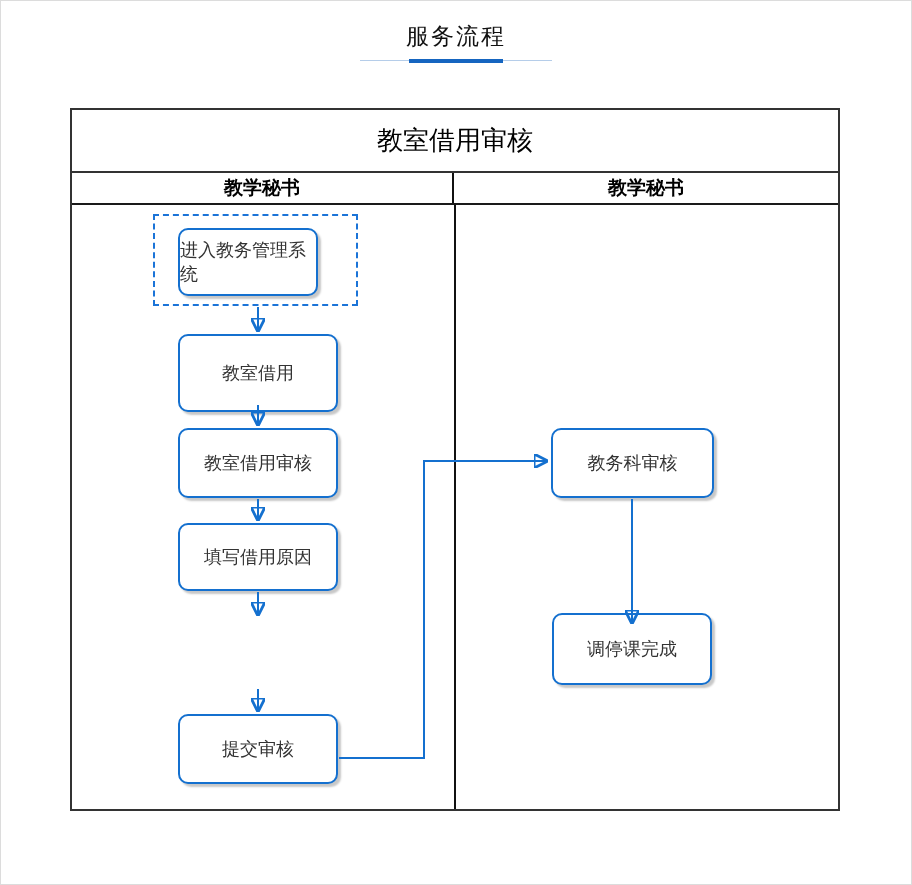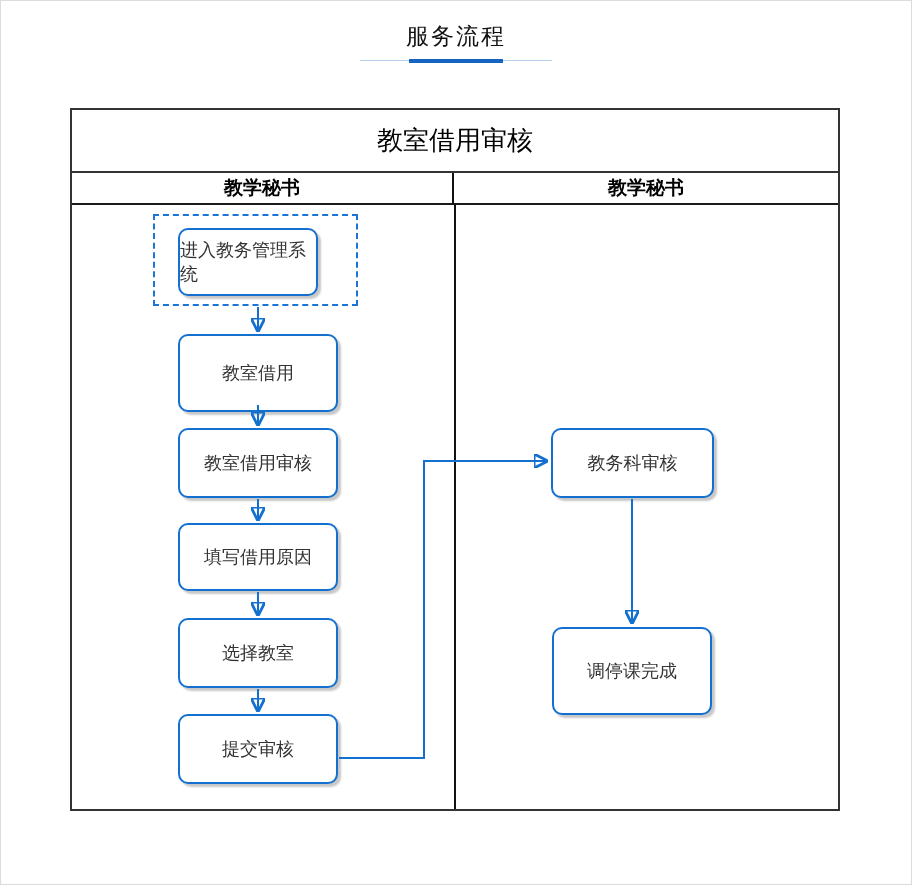--- a/index.html
+++ b/index.html
@@ -138,24 +138,23 @@
       <div class="lane-divider"></div>
     </div>
   </div>
 
   <div class="selection-outline"></div>
 
   <div class="node" style="left:177px;top:227px;width:140px;height:68px">进入教务管理系统</div>
   <div class="node" style="left:177px;top:333px;width:160px;height:78px">教室借用</div>
   <div class="node" style="left:177px;top:427px;width:160px;height:70px">教室借用审核</div>
   <div class="node" style="left:177px;top:522px;width:160px;height:68px">填写借用原因</div>
-  <div class="node" style="left:177px;top:617px;width:160px;height:70px">选择教室</div>
   <div class="node" style="left:177px;top:713px;width:160px;height:70px">提交审核</div>
   <div class="node" style="left:550px;top:427px;width:163px;height:70px">教务科审核</div>
-  <div class="node" style="left:551px;top:626px;width:160px;height:88px">调停课完成</div>
+  <div class="node" style="left:551px;top:612px;width:160px;height:72px">调停课完成</div>
 
   <svg class="connectors" viewBox="0 0 912 885" xmlns="http://www.w3.org/2000/svg">
     <defs>
       <marker id="arrow" viewBox="0 0 10 10" refX="8.5" refY="5" markerWidth="7" markerHeight="7" orient="auto">
         <path d="M0,0 L10,5 L0,10 Z" fill="#1470cf"></path>
       </marker>
     </defs>
     <line x1="257" y1="306" x2="257" y2="329" marker-end="url(#arrow)"></line>
     <line x1="257" y1="404" x2="257" y2="423" marker-end="url(#arrow)"></line>
     <line x1="257" y1="498" x2="257" y2="518" marker-end="url(#arrow)"></line>

